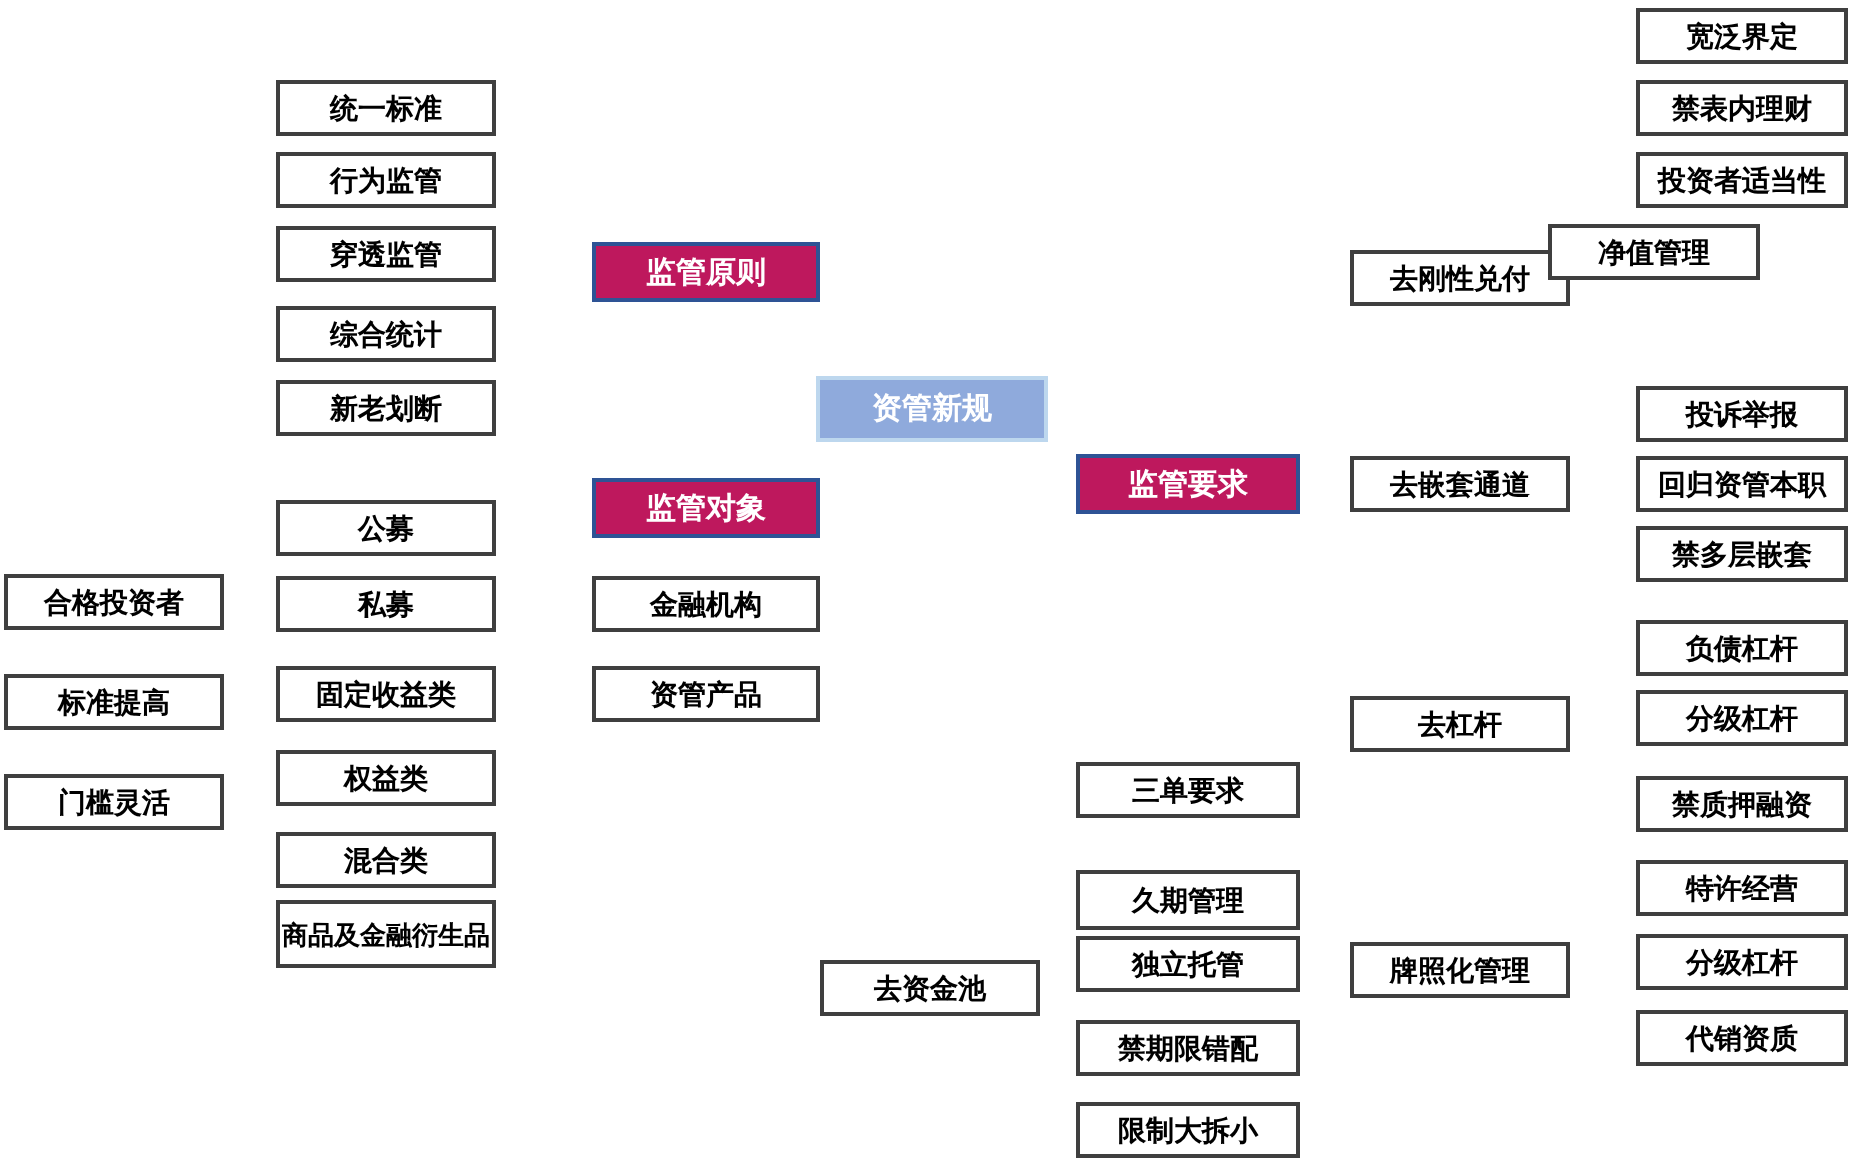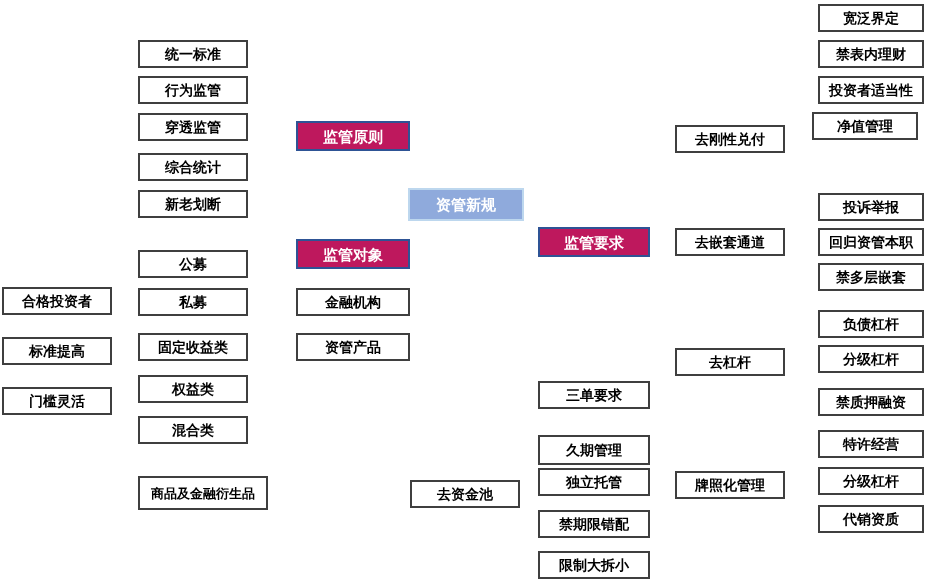--- a/index.html
+++ b/index.html
@@ -30,21 +30,21 @@
   <div class="node leaf" style="left:138px;top:76px;width:110px;height:28px">行为监管</div>
   <div class="node leaf" style="left:138px;top:113px;width:110px;height:28px">穿透监管</div>
   <div class="node leaf" style="left:138px;top:153px;width:110px;height:28px">综合统计</div>
   <div class="node leaf" style="left:138px;top:190px;width:110px;height:28px">新老划断</div>
 
   <div class="node leaf" style="left:138px;top:250px;width:110px;height:28px">公募</div>
   <div class="node leaf" style="left:138px;top:288px;width:110px;height:28px">私募</div>
   <div class="node leaf" style="left:138px;top:333px;width:110px;height:28px">固定收益类</div>
   <div class="node leaf" style="left:138px;top:375px;width:110px;height:28px">权益类</div>
   <div class="node leaf" style="left:138px;top:416px;width:110px;height:28px">混合类</div>
-  <div class="node leaf small" style="left:138px;top:476px;width:130px;height:34px">商品及金融衍生品</div>
+  <div class="node leaf small" style="left:138px;top:450px;width:110px;height:34px">商品及金融衍生品</div>
 
   <div class="node branch" style="left:296px;top:121px;width:114px;height:30px">监管原则</div>
   <div class="node branch" style="left:296px;top:239px;width:114px;height:30px">监管对象</div>
   <div class="node leaf" style="left:296px;top:288px;width:114px;height:28px">金融机构</div>
   <div class="node leaf" style="left:296px;top:333px;width:114px;height:28px">资管产品</div>
 
   <div class="node root" style="left:408px;top:188px;width:116px;height:33px">资管新规</div>
 
   <div class="node branch" style="left:538px;top:227px;width:112px;height:30px">监管要求</div>
   <div class="node leaf" style="left:538px;top:381px;width:112px;height:28px">三单要求</div>
@@ -56,21 +56,21 @@
   <div class="node leaf" style="left:410px;top:480px;width:110px;height:28px">去资金池</div>
 
   <div class="node leaf" style="left:675px;top:125px;width:110px;height:28px">去刚性兑付</div>
   <div class="node leaf" style="left:675px;top:228px;width:110px;height:28px">去嵌套通道</div>
   <div class="node leaf" style="left:675px;top:348px;width:110px;height:28px">去杠杆</div>
   <div class="node leaf" style="left:675px;top:471px;width:110px;height:28px">牌照化管理</div>
 
   <div class="node leaf" style="left:818px;top:4px;width:106px;height:28px">宽泛界定</div>
   <div class="node leaf" style="left:818px;top:40px;width:106px;height:28px">禁表内理财</div>
   <div class="node leaf" style="left:818px;top:76px;width:106px;height:28px">投资者适当性</div>
-  <div class="node leaf" style="left:812px;top:112px;width:106px;height:28px">净值管理</div>
+  <div class="node leaf" style="left:774px;top:112px;width:106px;height:28px">净值管理</div>
   <div class="node leaf" style="left:818px;top:193px;width:106px;height:28px">投诉举报</div>
   <div class="node leaf" style="left:818px;top:228px;width:106px;height:28px">回归资管本职</div>
   <div class="node leaf" style="left:818px;top:263px;width:106px;height:28px">禁多层嵌套</div>
   <div class="node leaf" style="left:818px;top:310px;width:106px;height:28px">负债杠杆</div>
   <div class="node leaf" style="left:818px;top:345px;width:106px;height:28px">分级杠杆</div>
   <div class="node leaf" style="left:818px;top:388px;width:106px;height:28px">禁质押融资</div>
   <div class="node leaf" style="left:818px;top:430px;width:106px;height:28px">特许经营</div>
   <div class="node leaf" style="left:818px;top:467px;width:106px;height:28px">分级杠杆</div>
   <div class="node leaf" style="left:818px;top:505px;width:106px;height:28px">代销资质</div>
 

